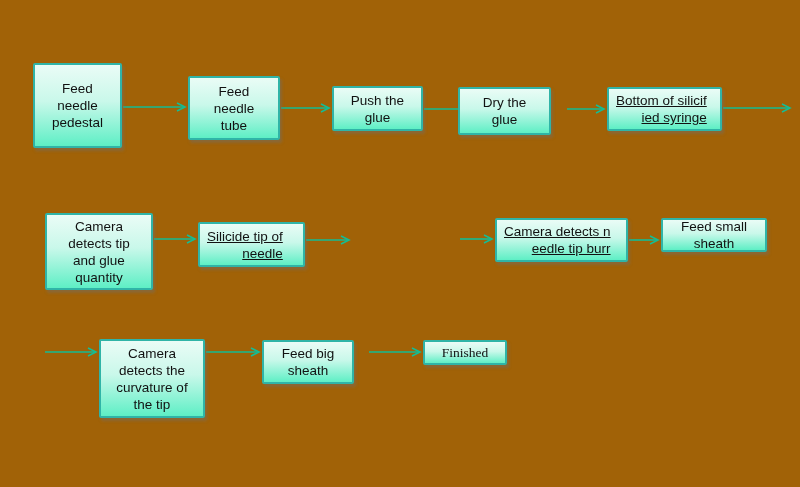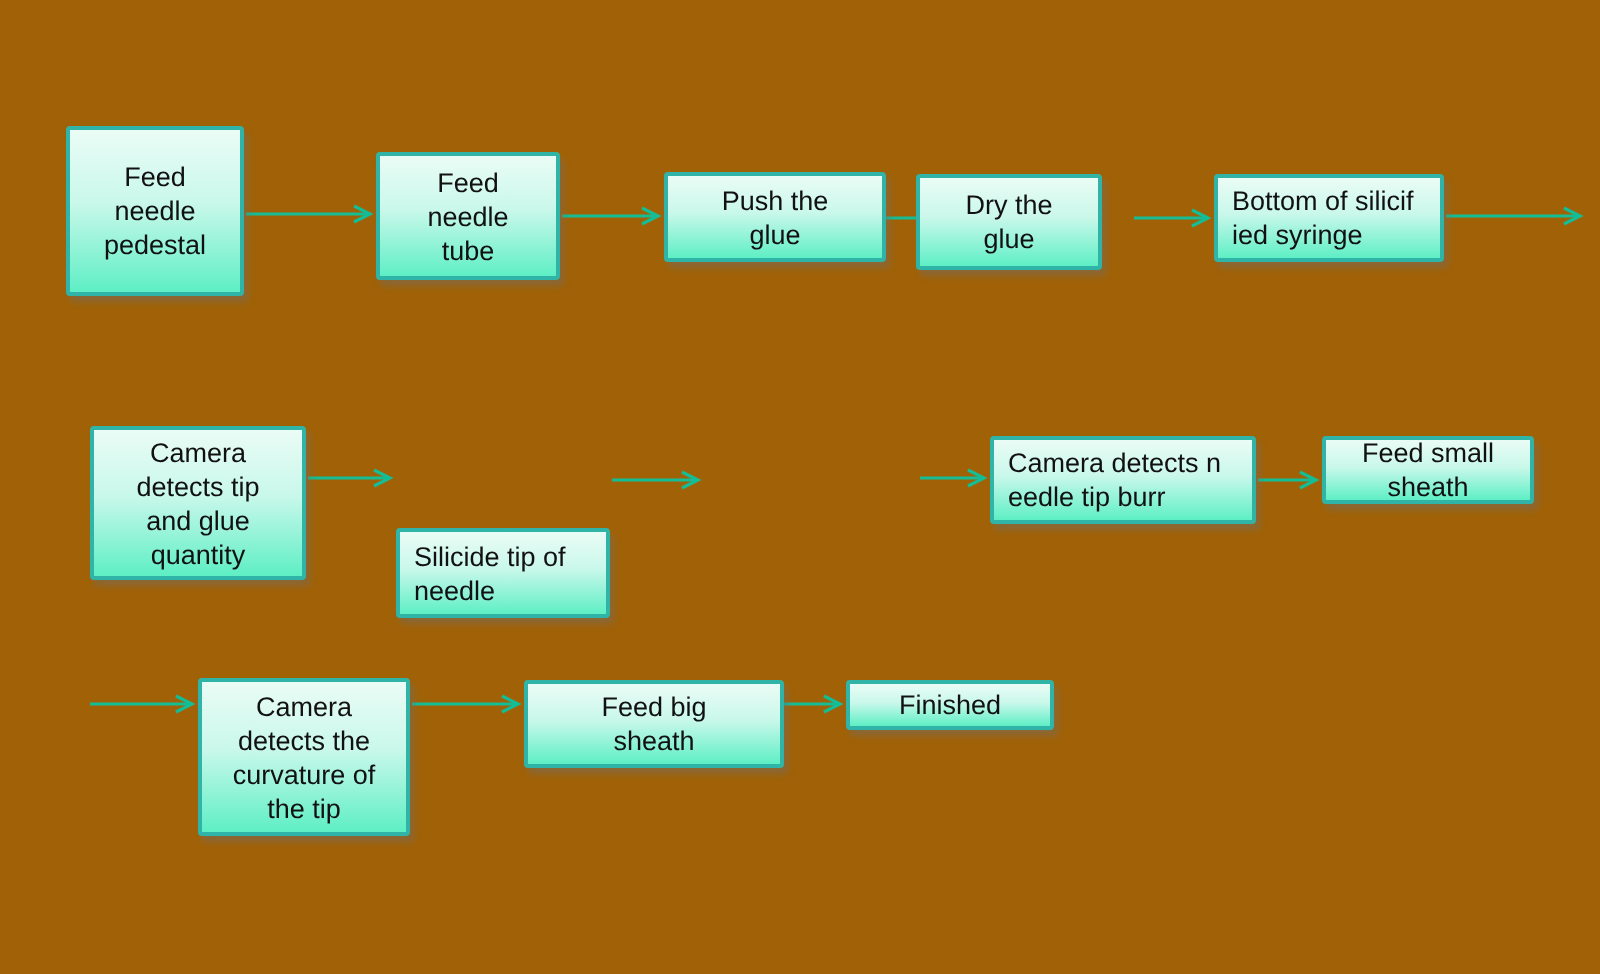--- a/index.html
+++ b/index.html
@@ -19,21 +19,21 @@
     border:2px solid #30b4a7;
     border-radius:2px;
     background:linear-gradient(180deg,#eafcf6 0%,#c9f8ea 45%,#5eefc5 100%);
     box-shadow:2px 3px 3px rgba(110,110,110,0.45);
     display:flex;align-items:center;justify-content:center;
     text-align:center;
     white-space:pre-line;
     font-size:13.5px;line-height:17px;color:#111111;
   }
   .node.left{
-    justify-content:flex-start;text-align:left;padding-left:7px;
+    justify-content:flex-start;text-align:right;padding-left:7px;text-decoration:underline;
   }
 </style>
 </head>
 <body>
 
 <div class="canvas">
 
   <svg class="arrow-layer" width="800" height="487" viewBox="0 0 800 487" xmlns="http://www.w3.org/2000/svg">
     <defs>
       <marker id="ah" markerWidth="12" markerHeight="12" refX="9" refY="5" orient="auto" markerUnits="userSpaceOnUse">
@@ -56,39 +56,39 @@
     <line x1="206" y1="352" x2="259" y2="352" stroke="#14bd95" stroke-width="1.6" marker-end="url(#ah)"></line>
     <line x1="369" y1="352" x2="420" y2="352" stroke="#14bd95" stroke-width="1.6" marker-end="url(#ah)"></line>
   </svg>
 
   <div class="node" style="left:33px;  top:63px;  width:89px;  height:85px;">Feed
 needle
 pedestal</div>
   <div class="node" style="left:188px; top:76px;  width:92px;  height:64px;">Feed
 needle
 tube</div>
-  <div class="node" style="left:332px; top:86px;  width:111px;  height:45px;">Push the
+  <div class="node" style="left:332px; top:86px;  width:91px;  height:45px;">Push the
 glue</div>
   <div class="node" style="left:458px; top:87px;  width:93px;  height:48px;">Dry the
 glue</div>
   <div class="node left" style="left:607px; top:87px; width:115px; height:44px;">Bottom of silicif
 ied syringe</div>
 
   <div class="node" style="left:45px;  top:213px; width:108px; height:77px;">Camera
 detects tip
 and glue
 quantity</div>
-  <div class="node left" style="left:198px; top:222px; width:107px; height:45px;margin-top:42px;">Silicide tip of
+  <div class="node left" style="left:198px; top:222px; width:107px; height:45px;">Silicide tip of
 needle</div>
   <div class="node left" style="left:495px; top:218px; width:133px; height:44px;">Camera detects n
 eedle tip burr</div>
   <div class="node" style="left:661px; top:218px; width:106px; height:34px;">Feed small
 sheath</div>
 
   <div class="node" style="left:99px;  top:339px; width:106px; height:79px;">Camera
 detects the
 curvature of
 the tip</div>
-  <div class="node" style="left:262px; top:340px; width:130px; height:44px;">Feed big
+  <div class="node" style="left:262px; top:340px; width:92px; height:44px;">Feed big
 sheath</div>
-  <div class="node" style="left:423px; top:340px; width:104px; height:25px;">Finished</div>
+  <div class="node" style="left:423px; top:340px; width:84px; height:25px;font-family:Liberation Serif, serif;">Finished</div>
 
 </div>
 
 </body></html>

